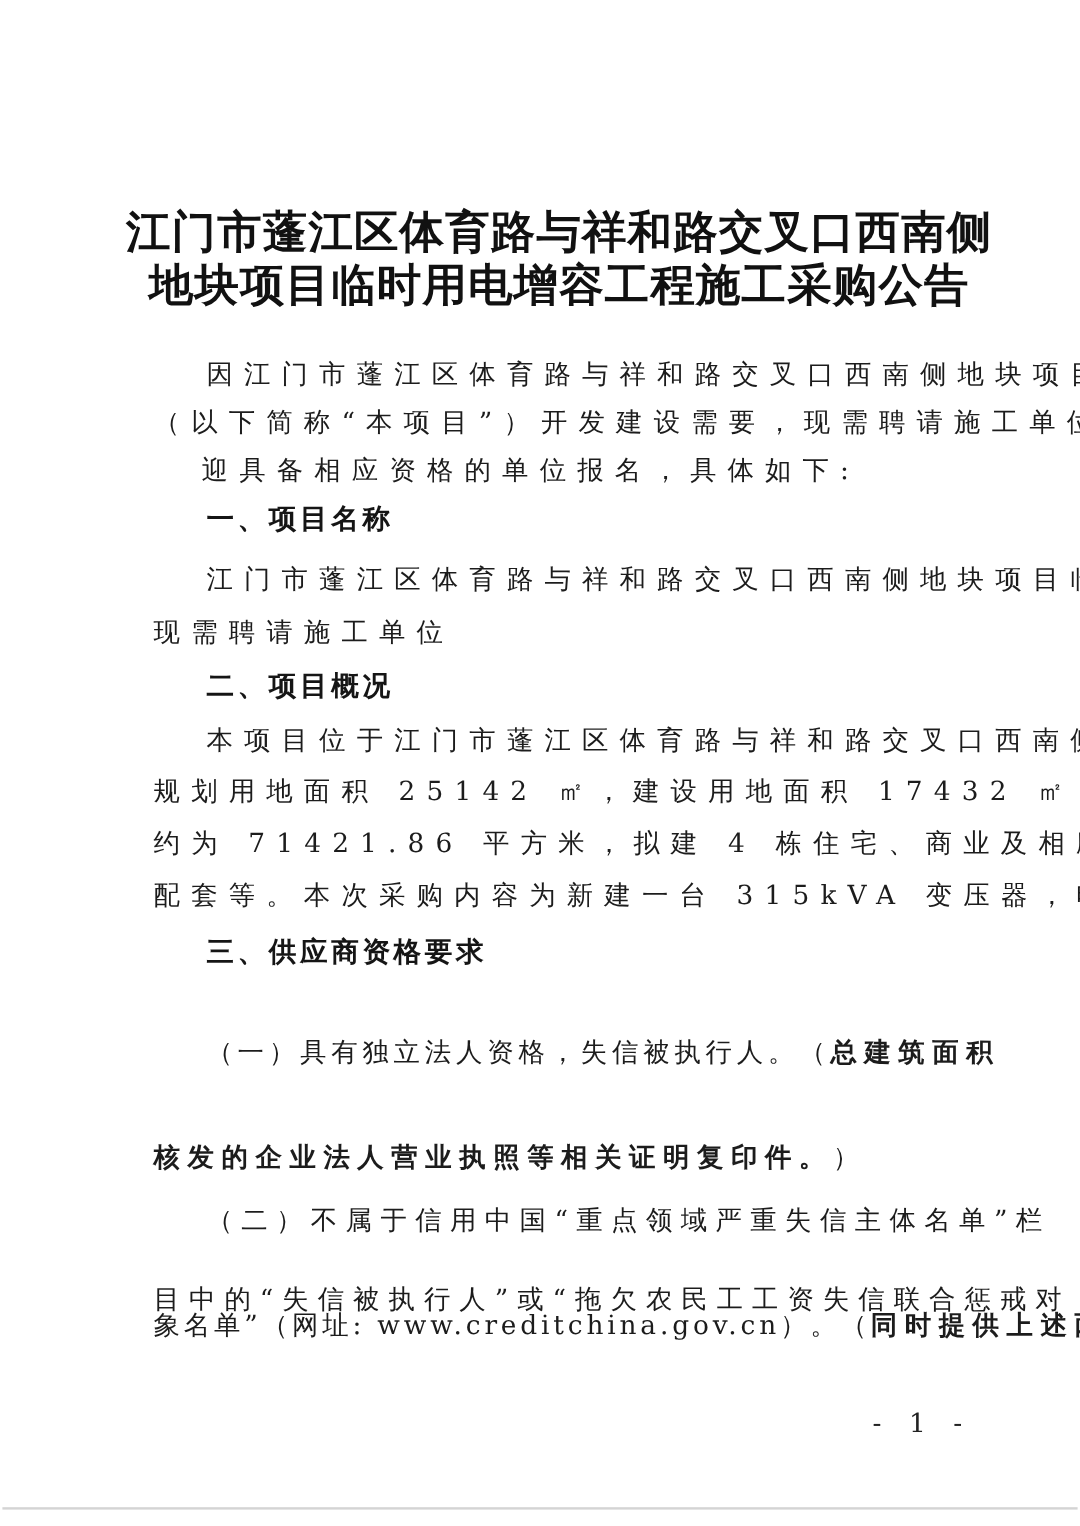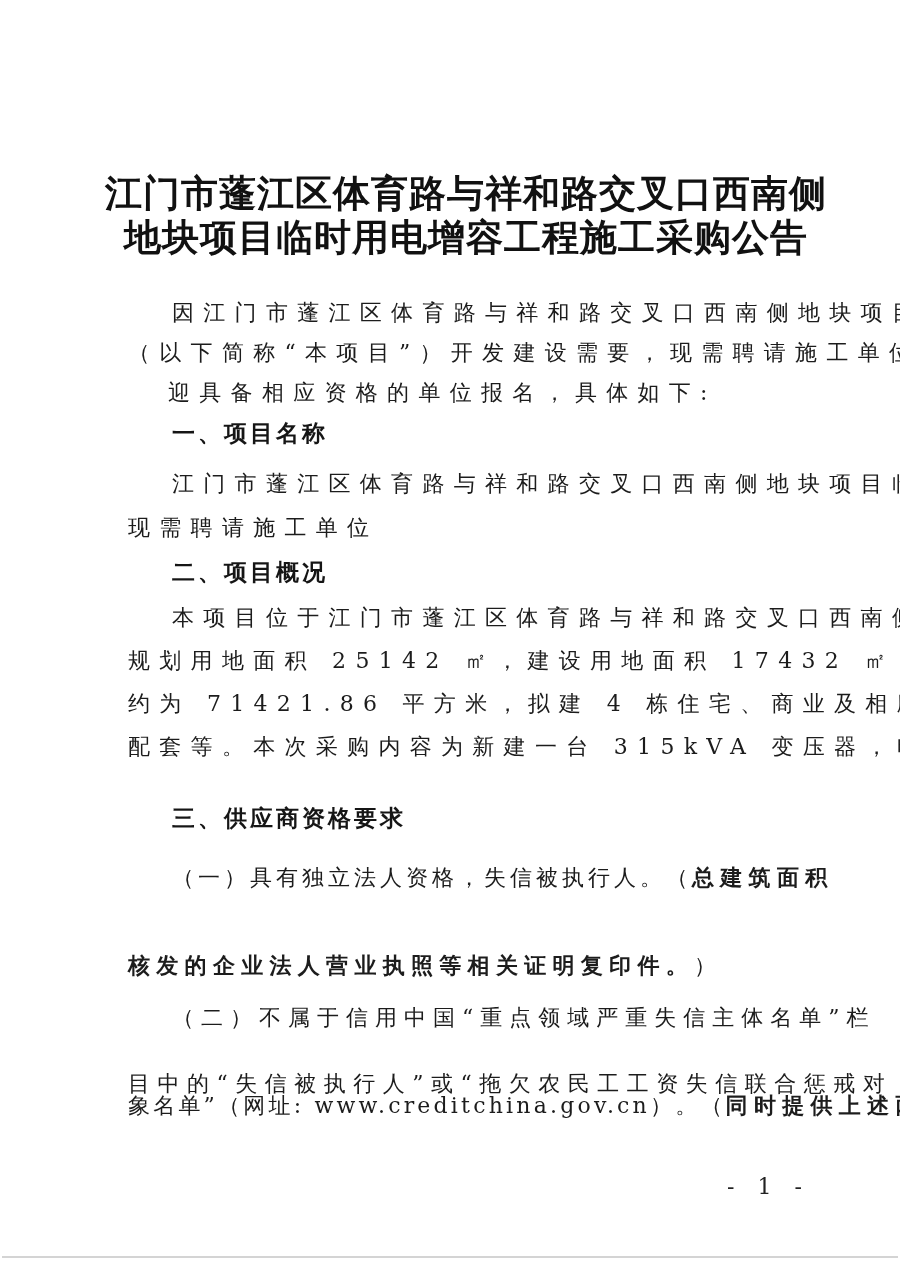--- a/index.html
+++ b/index.html
@@ -100,21 +100,21 @@
   <div class="heading" style="top:413px;">一、项目名称</div>
   <div class="line indent" style="top:464px;">江门市蓬江区体育路与祥和路交叉口西南侧地块项目临时</div>
   <div class="line" style="top:508px;">现需聘请施工单位</div>
 
   <div class="heading" style="top:552px;">二、项目概况</div>
   <div class="line indent" style="top:598px;">本项目位于江门市蓬江区体育路与祥和路交叉口西南侧，</div>
   <div class="line" style="top:641px;">规划用地面积 25142 ㎡，建设用地面积 17432 ㎡，总建筑面积</div>
   <div class="line" style="top:684px;">约为 71421.86 平方米，拟建 4 栋住宅、商业及相应的公共服务</div>
   <div class="line" style="top:727px;">配套等。本次采购内容为新建一台 315kVA 变压器，电压等级为</div>
 
-  <div class="heading" style="top:798px;">三、供应商资格要求</div>
+  <div class="heading" style="top:774px;">三、供应商资格要求</div>
 
   <div class="line indent" style="top:858px; letter-spacing:4px;">
     <span>（一）具有独立法人资格，失信被执行人。（</span><span class="b">总建筑面积</span>
   </div>
   <div class="line indent" style="top:998px; letter-spacing:7px;">（二）不属于信用中国“重点领域严重失信主体名单”栏</div>
 
   <div class="line" style="top:946px;">
     <span class="b">核发的企业法人营业执照等相关证明复印件。</span><span>）</span>
   </div>
   <div class="line" style="top:1064px; letter-spacing:7.5px;">目中的“失信被执行人”或“拖欠农民工工资失信联合惩戒对</div>

